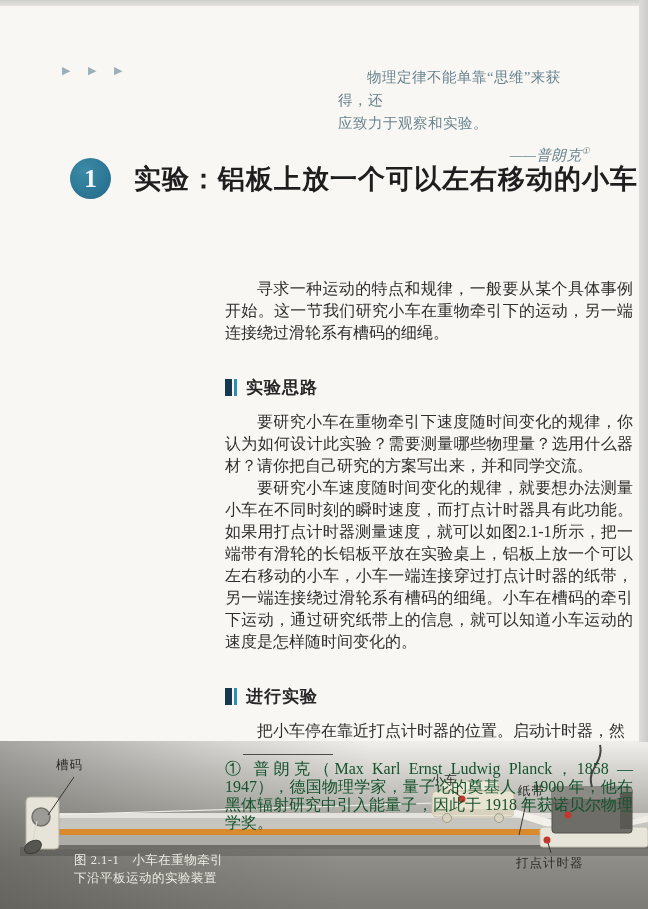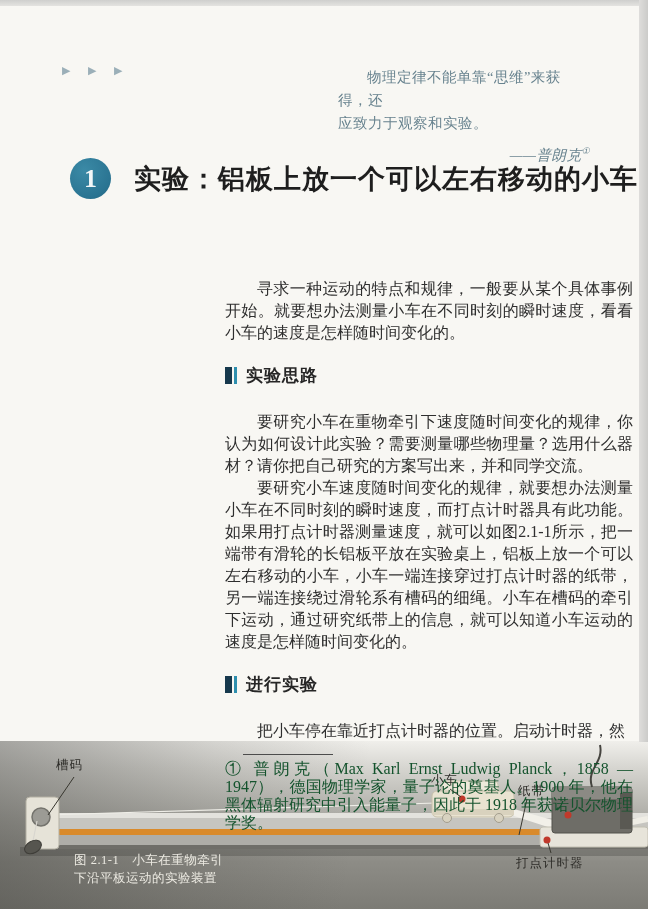--- a/index.html
+++ b/index.html
@@ -36,22 +36,22 @@
     background: radial-gradient(circle at 35% 30%, #3b8aa6, #2a7492 70%, #22617c);
     color: #f2f6f7; font-size: 26px; font-weight: bold;
     display: flex; align-items: center; justify-content: center; flex: 0 0 41px; }
   .title-text { margin-left: 23px; font-size: 27px; font-weight: bold;
     color: #1e1e1e; letter-spacing: 1px; white-space: nowrap; }
 
   
   .main-col { position: absolute; left: 225px; top: 278px; width: 408px; z-index: 2; }
   .body-p { font-size: 16px; line-height: 22px; color: #2e2e2e;
     text-align: justify; text-indent: 2em; }
-  .p-gap { margin-top: 24px; }
-  .sec-head { display: flex; align-items: center; margin-top: 20px; }
+  .p-gap { margin-top: 12px; }
+  .sec-head { display: flex; align-items: center; margin-top: 32px; }
   .sec-head .bar-dark { width: 7px; height: 17px; background: #16384c; display: inline-block; }
   .sec-head .bar-light { width: 3px; height: 17px; background: #2e8fae; display: inline-block; margin-left: 2px; }
   .sec-head .sec-head-text { margin-left: 9px; font-size: 17px; font-weight: bold;
     color: #262626; font-family: "Liberation Sans", "DejaVu Sans", sans-serif; letter-spacing: 1px; }
   .footnote-rule { width: 90px; border-top: 1.5px solid #4c4c4c; margin: 12px 0 0 18px; }
   .footnote { font-size: 16px; line-height: 18px; color: #14532d;
     text-align: justify; margin-top: 5px; }
 
   
   .photo { position: absolute; left: 0; top: 741px; width: 648px; height: 168px; z-index: 1;
@@ -81,21 +81,21 @@
   </div>
 
   <div class="title-row">
     <div class="num-circle">
         <span>1</span>
       </div>
     <h1 class="title-text">实验：铝板上放一个可以左右移动的小车</h1>
   </div>
 
   <div class="main-col">
-    <p class="body-p">寻求一种运动的特点和规律，一般要从某个具体事例开始。就要想办法测量小车在不同时刻的瞬时速度，看看小车的速度是怎样随时间变化的。</p>
+    <p class="body-p">寻求一种运动的特点和规律，一般要从某个具体事例开始。这一节我们研究小车在重物牵引下的运动，另一端连接绕过滑轮系有槽码的细绳。</p>
 
     <div class="sec-head">
       <span class="bar-dark"></span>
       <span class="bar-light"></span>
       <span class="sec-head-text">实验思路</span>
     </div>
     <p class="body-p p-gap">要研究小车在重物牵引下速度随时间变化的规律，你认为如何设计此实验？需要测量哪些物理量？选用什么器材？请你把自己研究的方案写出来，并和同学交流。</p>
     <p class="body-p">要研究小车速度随时间变化的规律，就要想办法测量小车在不同时刻的瞬时速度，而打点计时器具有此功能。如果用打点计时器测量速度，就可以如图2.1-1所示，把一端带有滑轮的长铝板平放在实验桌上，铝板上放一个可以左右移动的小车，小车一端连接穿过打点计时器的纸带，另一端连接绕过滑轮系有槽码的细绳。小车在槽码的牵引下运动，通过研究纸带上的信息，就可以知道小车运动的速度是怎样随时间变化的。</p>
 
     <div class="sec-head">

